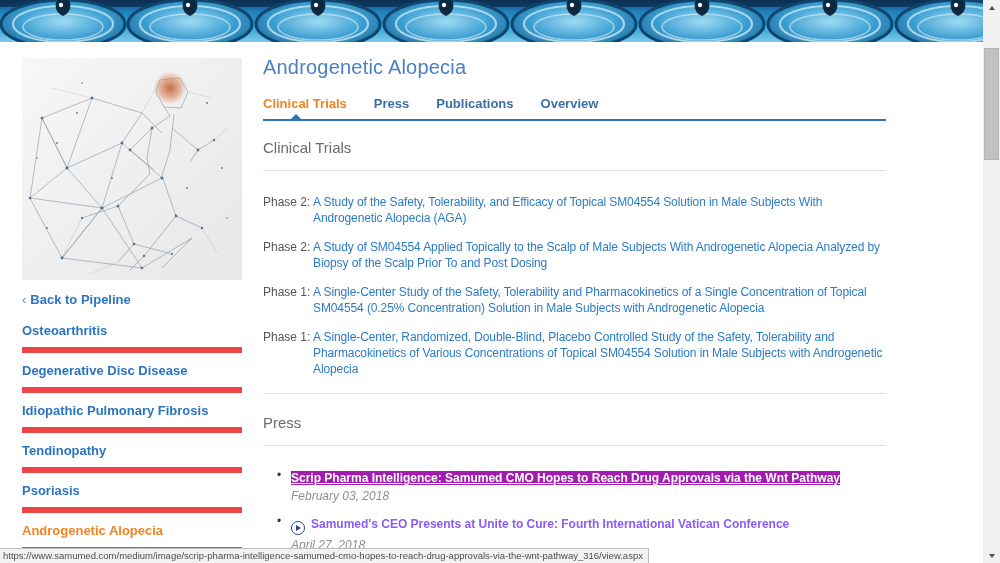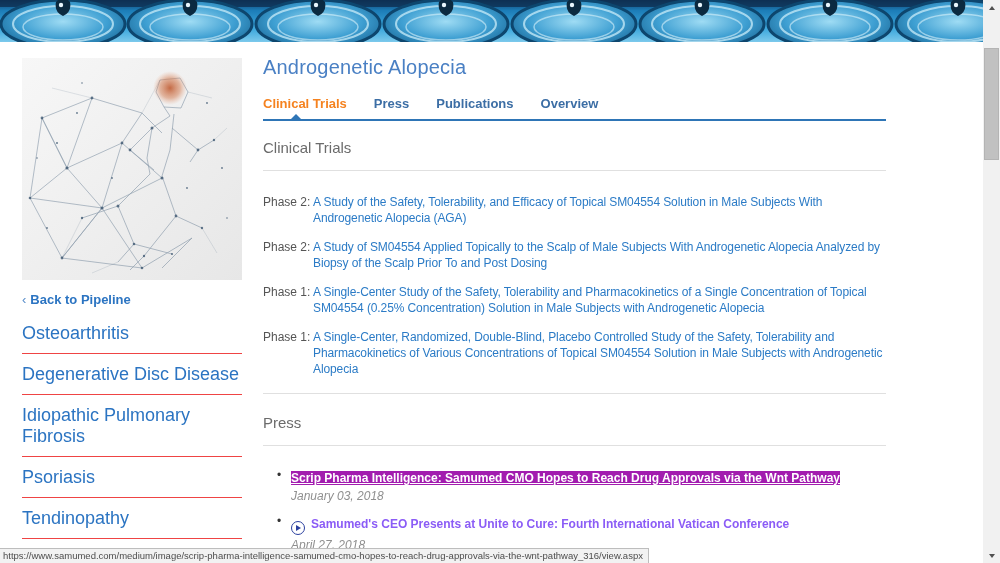--- a/index.html
+++ b/index.html
@@ -21,22 +21,22 @@
   .sb-tri.t-down { border-top:4px solid #505050; }
   .sb-thumb { position:absolute; left:1px; top:48px; width:15px; height:112px; background:#c1c1c1; border:1px solid #b4b4b4; }
 
   
   .sidebar { position:absolute; left:22px; top:58px; width:220px; }
   .side-img { width:220px; height:222px; display:block; }
   .back-link { display:block; margin-top:12px; color:#2b74c2; font-size:13px; font-weight:bold;
     text-decoration:none; }
   .back-link .chev { font-weight:normal; margin-right:4px; color:#5a8fcb; }
   .side-list { margin-top:6px; }
-  .side-item { display:block; padding:10px 0 9px 0; color:#2b74c2; font-size:18px; font-weight:normal;
-    text-decoration:none; border-bottom:1px solid #ef4444; }
+  .side-item { display:block; padding:10px 0 9px 0; color:#2b74c2; font-size:13px; font-weight:bold;
+    text-decoration:none; border-bottom:6px solid #ef4444; }
   .side-item.active { color:#f5821f; }
 
   
   .main { position:absolute; left:263px; top:56px; width:623px; }
   .page-title { color:#4a80c4; font-size:20px; font-weight:500; letter-spacing:.2px; }
   .tabs { margin-top:17px; display:flex; gap:27px; }
   .tab { color:#3c6ea5; font-size:13px; font-weight:bold; text-decoration:none; }
   .tab.active { color:#f5821f; }
   .tab-rule { position:relative; margin-top:8px; height:2px; background:#2e75b6; }
   .tab-pointer { position:absolute; left:28px; top:-5px; width:0; height:0;
@@ -178,22 +178,22 @@
   </svg>
 
   <a class="back-link" href="#">
     <span class="chev">‹</span><span>Back to Pipeline</span>
   </a>
 
   <nav class="side-list">
     <a class="side-item" href="#">Osteoarthritis</a>
     <a class="side-item" href="#">Degenerative Disc Disease</a>
     <a class="side-item" href="#">Idiopathic Pulmonary Fibrosis</a>
+    <a class="side-item" href="#">Tendinopathy</a>
     <a class="side-item" href="#">Psoriasis</a>
-    <a class="side-item" href="#">Tendinopathy</a>
     <a class="side-item active" href="#">Androgenetic Alopecia</a>
     <a class="side-item" href="#">Oncology</a>
   </nav>
 </aside>
 
 <main class="main">
   <h1 class="page-title">Androgenetic Alopecia</h1>
 
   <div class="tabs">
     <a class="tab active" href="#">Clinical Trials</a>
@@ -230,21 +230,21 @@
   <hr class="divider" style="margin-top:16px">
 
   <h2 class="sec-heading" style="margin-top:20px">Press</h2>
   <hr class="divider">
 
   <ul class="press-list">
     <li class="press-item">
       <span class="bullet">•</span>
       <div class="press-body">
         <a class="press-link sel" href="#">Scrip Pharma Intelligence: Samumed CMO Hopes to Reach Drug Approvals via the Wnt Pathway</a>
-        <div class="press-date">January 03, 2018</div>
+        <div class="press-date">February 03, 2018</div>
       </div>
     </li>
     <li class="press-item">
       <span class="bullet">•</span>
       <div class="press-body">
         <a class="press-link" href="#"><span class="play-ico">
               <span class="play-tri"></span>
             </span><span>Samumed's CEO Presents at Unite to Cure: Fourth International Vatican Conference</span></a>
         <div class="press-date">April 27, 2018</div>
       </div>

